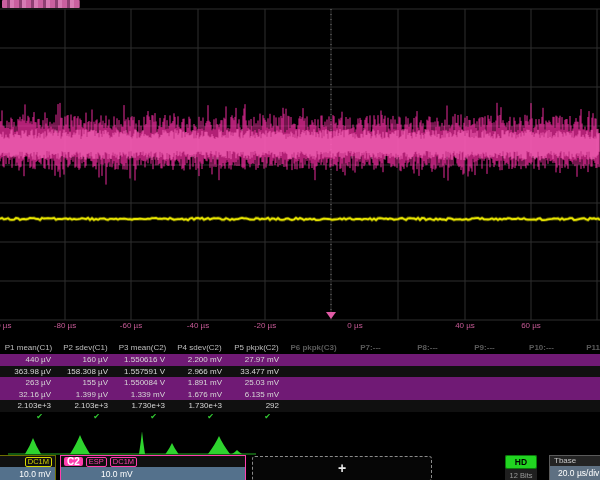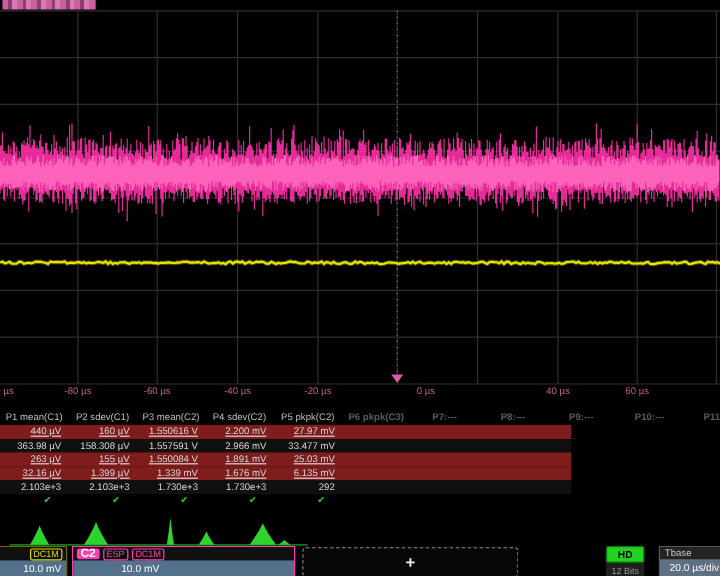--- a/index.html
+++ b/index.html
@@ -16,26 +16,26 @@
   }
   #grat{position:absolute;left:0;top:0;}
   
   #axis{position:absolute;left:0;top:321px;width:600px;height:11px;}
   #axis span{
     position:absolute;transform:translateX(-50%);
     font-size:8px;color:var(--axis-label,#c75a96);white-space:nowrap;
   }
   
   #mtable{
-    position:absolute;left:0;top:342px;width:476px;
+    position:absolute;left:0;top:342px;width:600px;
     font-size:8px;color:#d6d6d6;background:#070707;
   }
   .mrow{display:grid;grid-template-columns:repeat(11,57px);height:11.5px;line-height:11.5px;}
   .mrow.hdr{height:12px;line-height:12px;background:#000;color:#bdbdbd;}
-  .mrow.lt{background:#7f1d1d;text-decoration:underline;}
+  .mrow.lt{background:#701a75;}
   .mrow.dk{background:#101010;}
   .mrow.st{background:#000;height:10px;line-height:10px;}
   .mcell{overflow:hidden;white-space:nowrap;}
   .mcell.h{text-align:center;}
   .mcell.v{text-align:right;padding-right:6px;}
   .mcell.dim{color:#5a5a5a;font-weight:bold;}
   .mcell.ck{text-align:right;padding-right:14px;color:var(--check,#33cc33);font-size:8px;}
   #histicons{position:absolute;left:0;top:432px;}
   
   .dbox{position:absolute;top:455px;height:40px;box-sizing:border-box;font-size:8px;}

